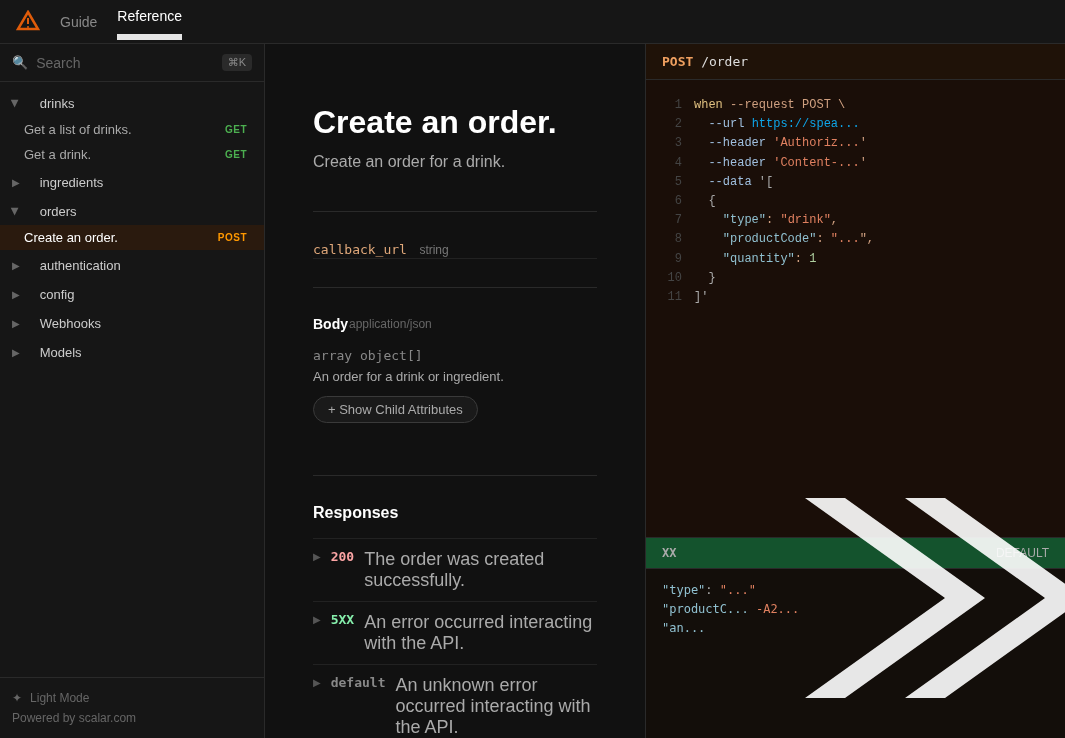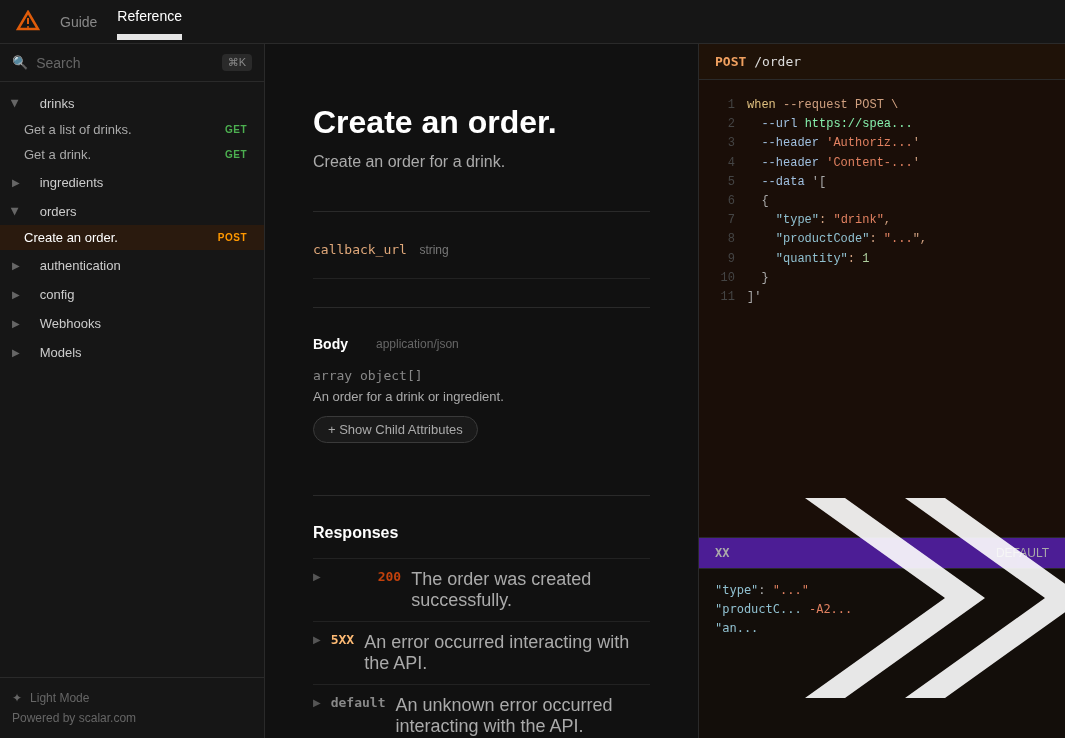--- a/index.html
+++ b/index.html
@@ -178,21 +178,20 @@
 
     .section-label {
       font-size: 14px;
       font-weight: 600;
       color: #fff;
       margin-bottom: 16px;
     }
 
     .param-row {
       margin-bottom: 20px;
-      padding-bottom: 20px;
       border-bottom: 1px solid #222;
     }
     .param-name {
       font-family: monospace;
       font-size: 13px;
       color: #e0a87a;
       display: inline;
     }
     .param-type {
       font-size: 12px;
@@ -201,21 +200,21 @@
     }
     .param-desc {
       font-size: 13px;
       color: #888;
       margin-top: 4px;
     }
 
     .body-label {
       display: flex;
       align-items: center;
-      gap: 28px;
+      gap: 1px;
       margin-bottom: 16px;
     }
     .body-keyword {
       font-size: 14px;
       font-weight: 600;
       color: #fff;
     }
     .body-content-type {
       font-size: 12px;
       color: #666;
@@ -261,31 +260,31 @@
       padding: 10px 0;
       border-top: 1px solid #222;
       cursor: pointer;
     }
     .response-chevron { color: #555; font-size: 10px; margin-top: 2px; }
     .response-code {
       font-family: monospace;
       font-size: 13px;
       font-weight: 600;
     }
-    .code-200 { color: #c2410c; margin-left: 47px; }
-    .code-5xx { color: #fdba74; }
+    .code-200 { color: #fca5a5; }
+    .code-5xx { color: #86efac; }
     .code-default { color: #888; }
     .response-desc {
       font-size: 18px;
       color: #aaa;
     }
 
     
     .code-panel {
-      width: 367px;
+      width: 420px;
       background: #1a0e08;
       border-left: 1px solid #2a2a2a;
       display: flex;
       flex-direction: column;
       overflow: hidden;
       flex-shrink: 0;
       position: relative;
     }
 
     .code-panel-header {
@@ -320,21 +319,21 @@
     .line-num {
       color: #444;
       width: 20px;
       text-align: right;
       flex-shrink: 0;
       user-select: none;
     }
     .line-content { color: #d0a080; white-space: pre; }
     .c-curl { color: #e0c080; }
     .c-flag { color: #a0c0e0; }
-    .c-url { color: #86efac; }
+    .c-url { color: #0ea5e9; }
     .c-str { color: #e08060; }
     .c-key { color: #90c0d0; }
     .c-bracket { color: #aaa; }
     .c-num { color: #b0d0a0; }
 
     .code-panel-divider {
       border: none;
       border-top: 1px solid #2a2a2a;
       margin: 0;
     }
@@ -342,21 +341,21 @@
     .response-panel {
       height: 200px;
       background: #130e0a;
       overflow: hidden;
     }
     .response-panel-header {
       display: flex;
       align-items: center;
       justify-content: space-between;
       padding: 8px 16px;
-      background: #4c1d95;
+      background: #14532d;
       border-bottom: 1px solid #2a2a2a;
       font-size: 12px;
       color: #888;
     }
     .response-status { font-family: monospace; }
     .status-xx { color: #aaa; font-weight: 600; }
     .status-label { color: #aaa; }
 
     .response-code-block {
       padding: 12px 16px;

